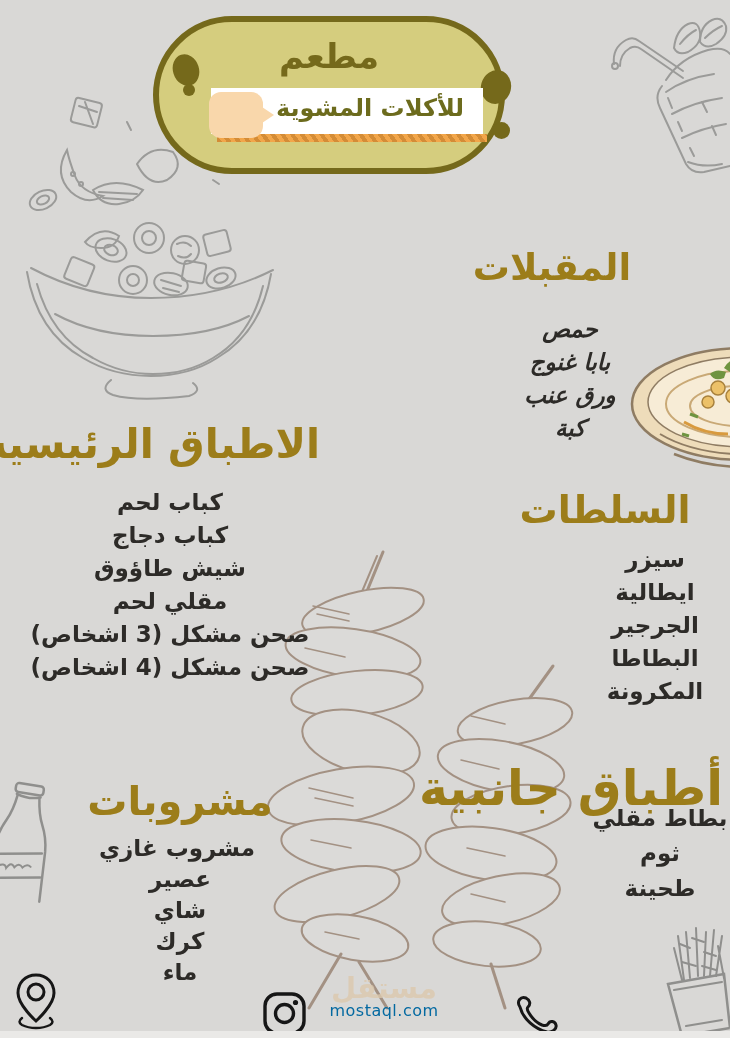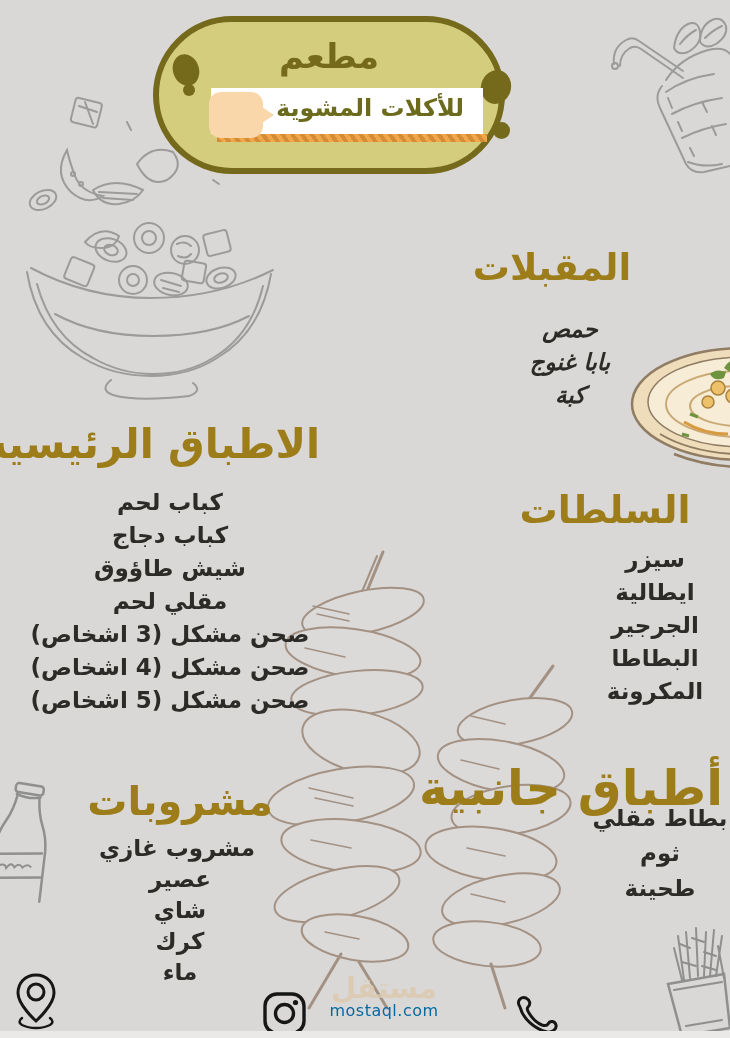--- a/index.html
+++ b/index.html
@@ -157,32 +157,32 @@
   <path d="M28 22 l10 4 M40 16 l12 4 M52 30 l12 4 M30 40 l14 4 M50 44 l14 4"></path>
   <path d="M16 62 L72 52 L78 106 L30 114 Z" stroke-width="2.5"></path>
   <path d="M22 68 L70 60"></path>
   <path d="M34 104 l36 -6"></path>
 </svg>
 
 <div class="sec-title" style="left:457px;top:246px;width:190px;font-size:37px;">المقبلات</div>
 <div class="items" style="left:470px;top:313px;width:200px;line-height:33px;font-style:italic;">
   <div>حمص</div>
   <div>بابا غنوج</div>
+  <div>ورق عنب</div>
   <div>كبة</div>
 </div>
 
 <div class="sec-title" style="left:10px;top:420px;width:310px;font-size:41px;">الاطباق الرئيسية</div>
 <div class="items" style="left:5px;top:486px;width:330px;line-height:33px;">
   <div>كباب لحم</div>
   <div>كباب دجاج</div>
   <div>شيش طاؤوق</div>
   <div>مقلي لحم</div>
   <div>صحن مشكل (3 اشخاص)</div>
   <div>صحن مشكل (4 اشخاص)</div>
-  <div>صحن مشكل (5 اشخاص)</div>
 </div>
 
 <div class="sec-title" style="left:515px;top:488px;width:180px;font-size:38px;">السلطات</div>
 <div class="items" style="left:575px;top:543px;width:160px;line-height:33px;">
   <div>سيزر</div>
   <div>ايطالية</div>
   <div>الجرجير</div>
   <div>البطاطا</div>
   <div>المكرونة</div>
 </div>

